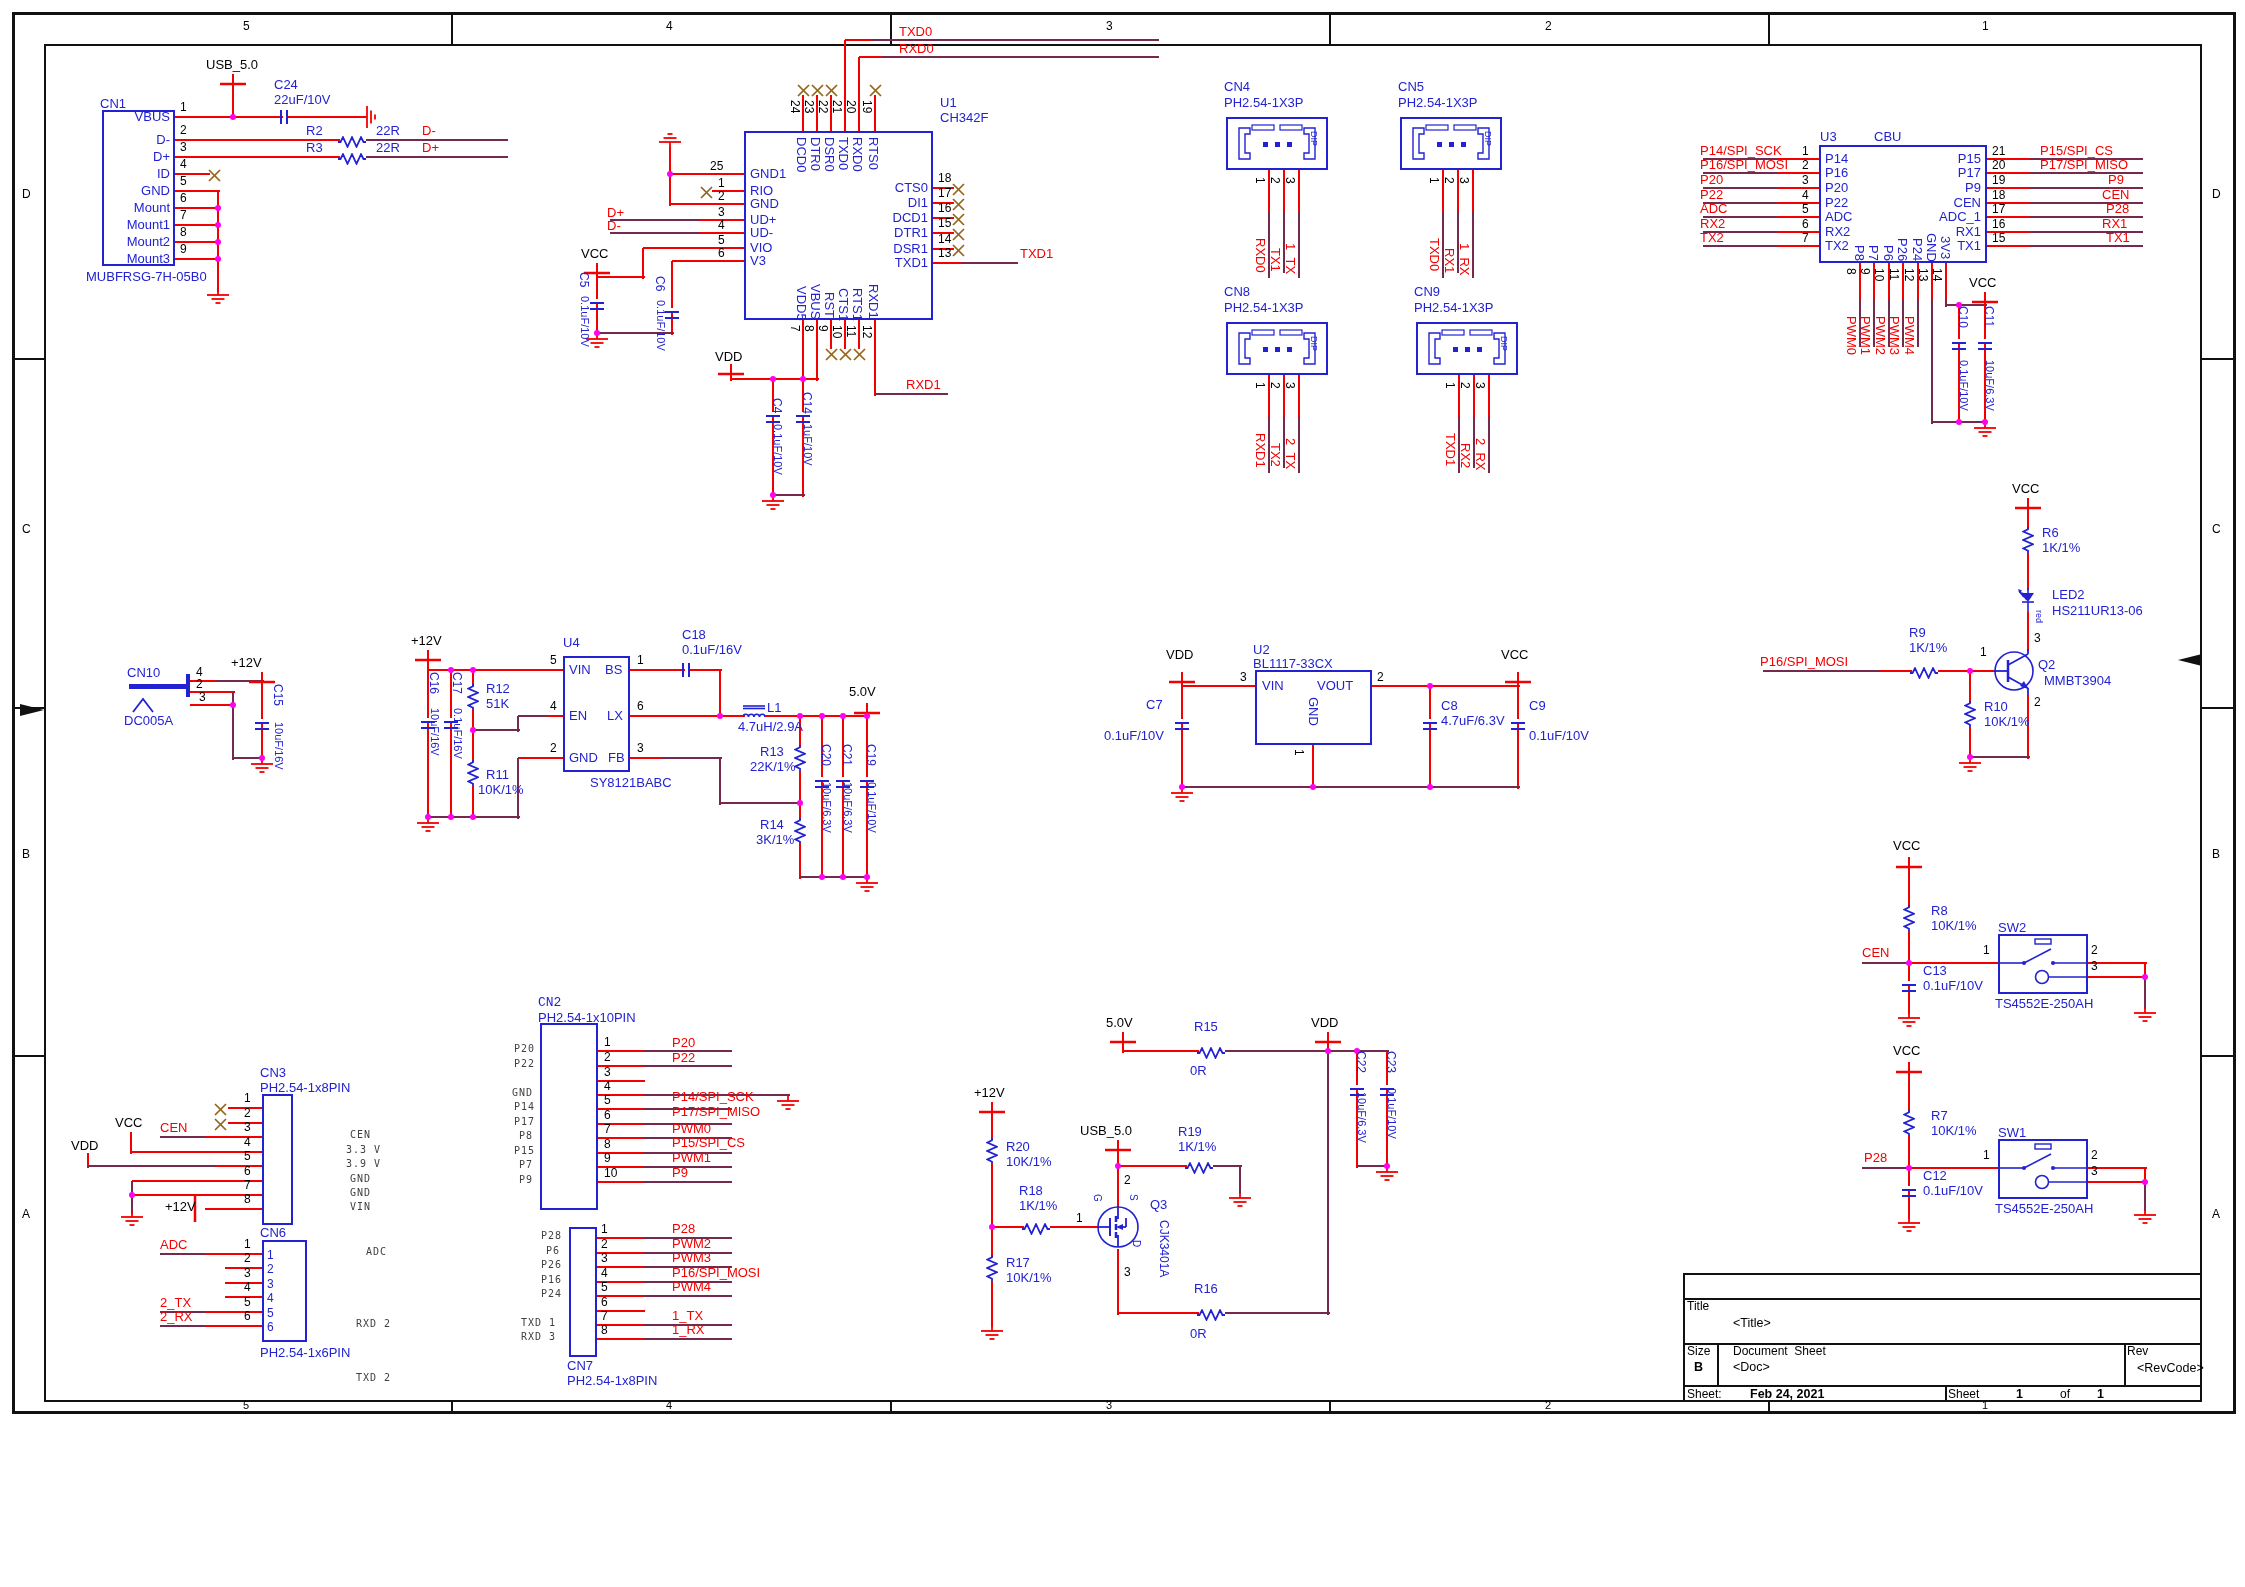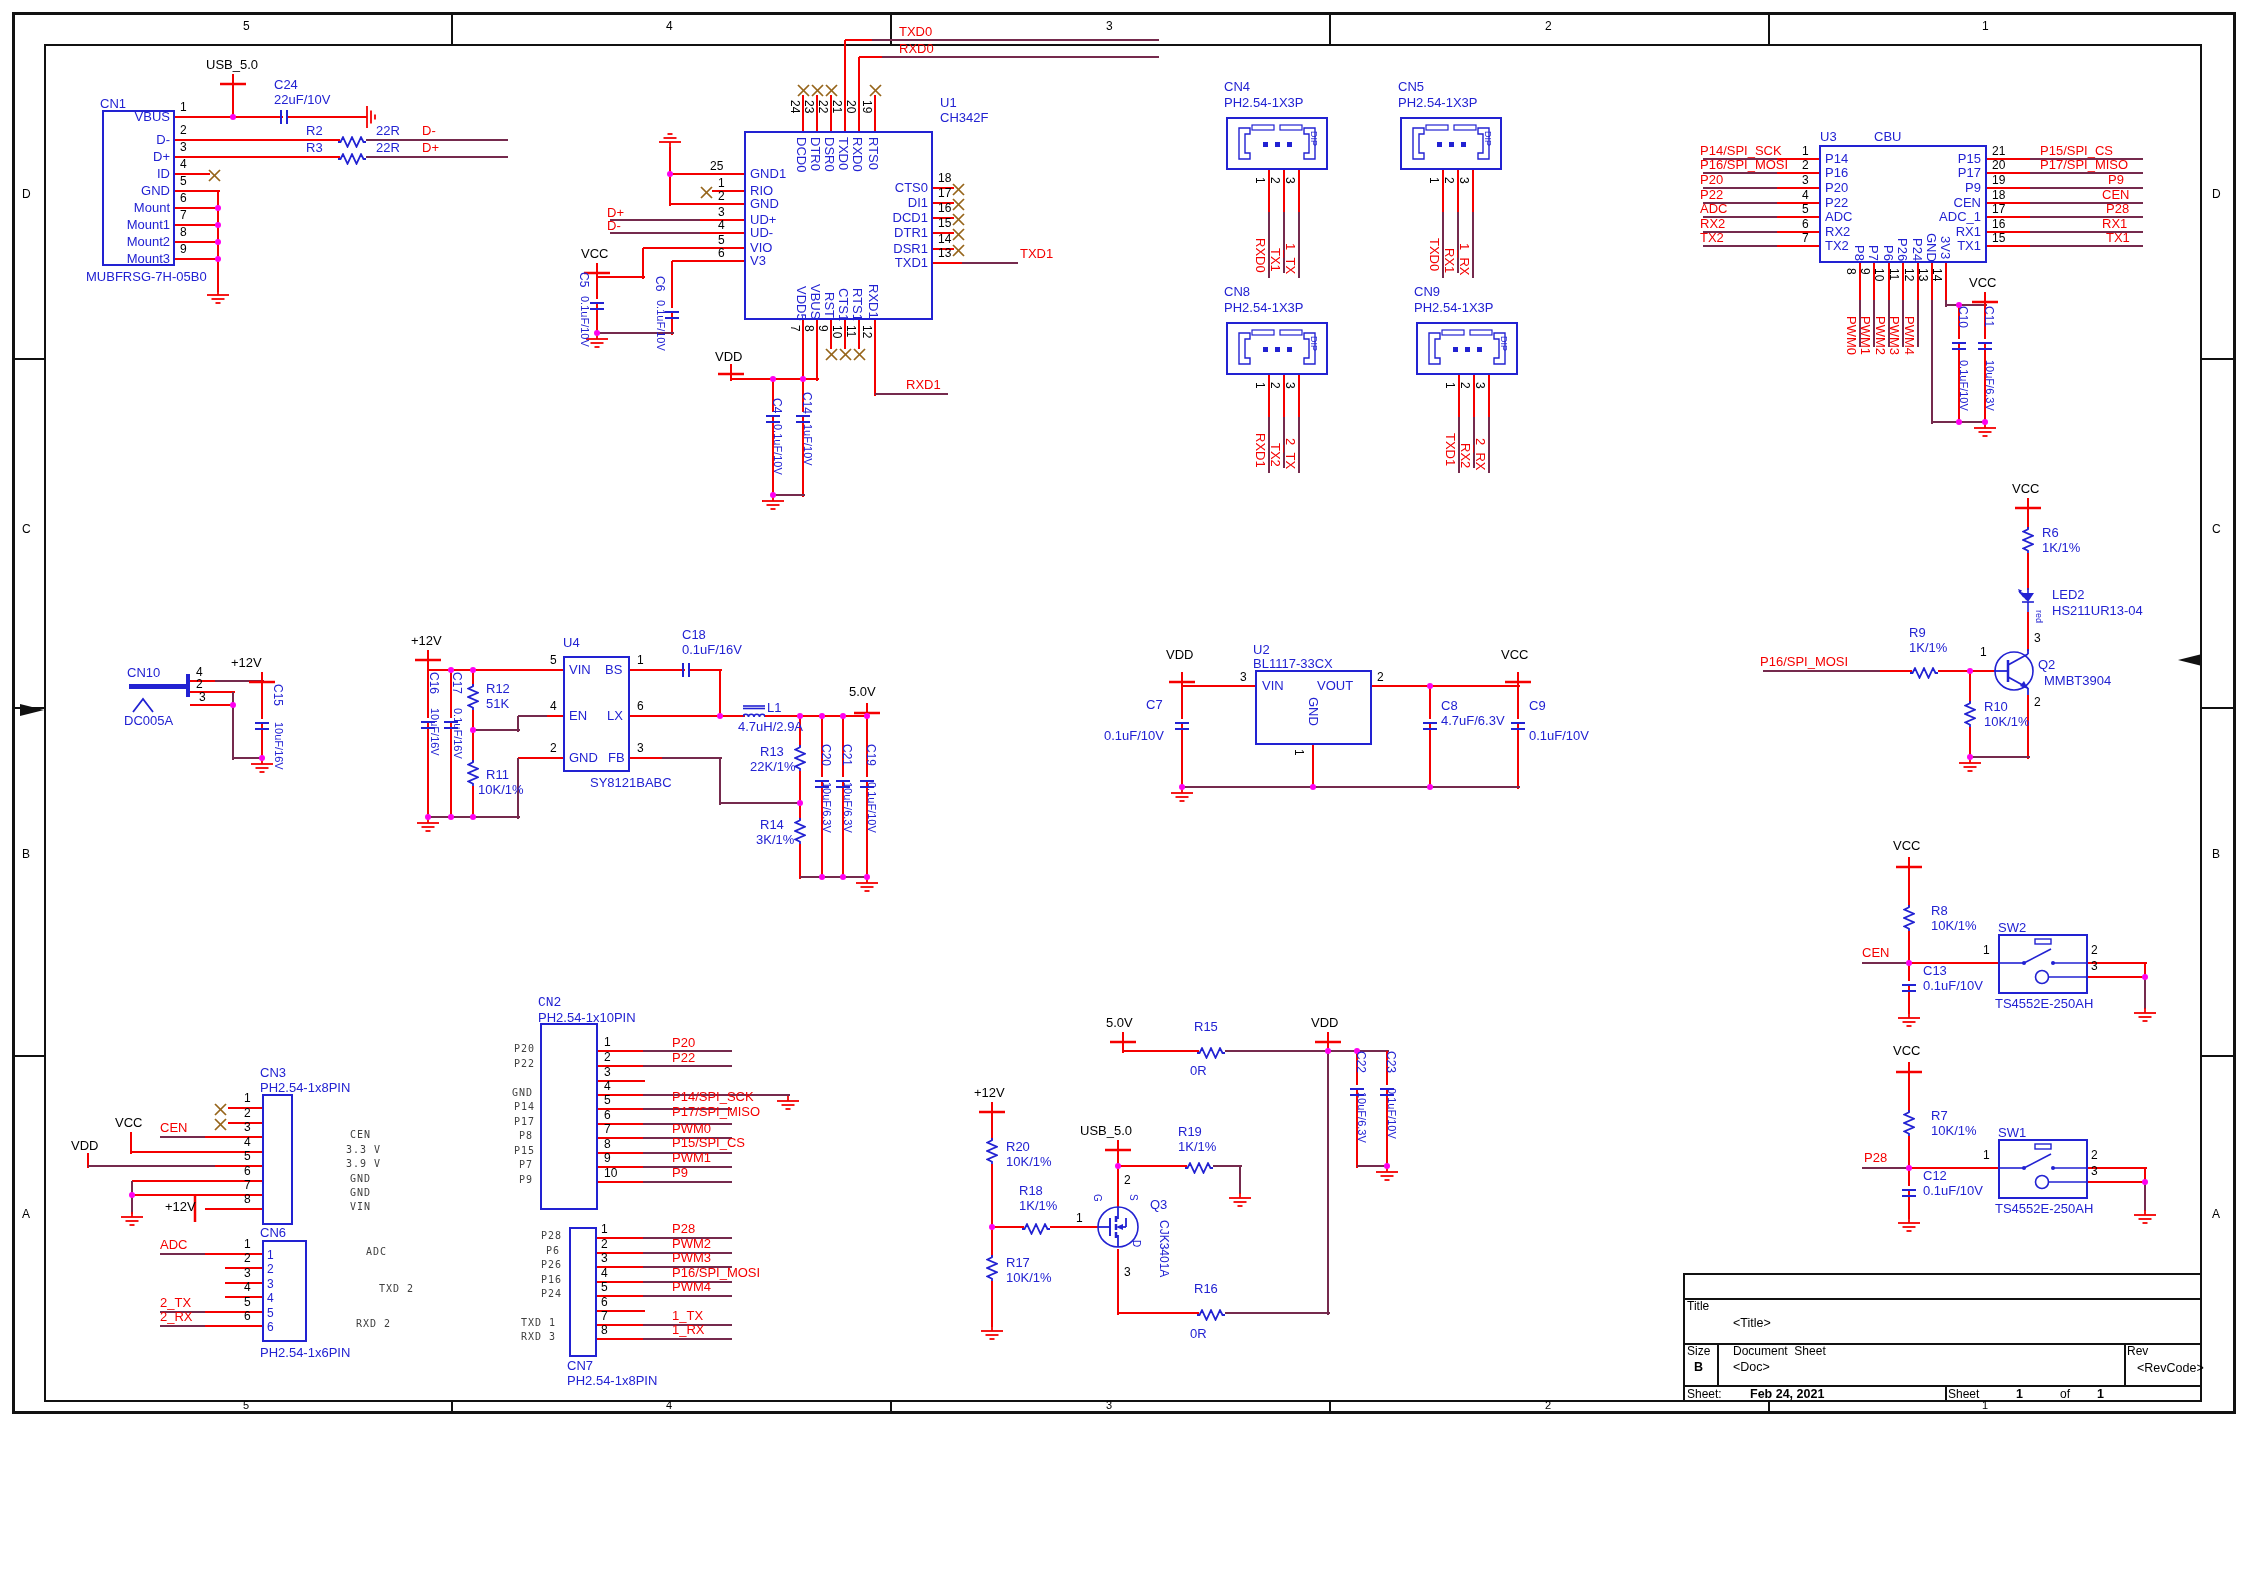--- a/index.html
+++ b/index.html
@@ -1202,21 +1202,21 @@
       <div class="t t-r rot" style="left: 1916px; top: 316px;">PWM4</div>
       <div class="t t-k" style="left: 1969px; top: 276px;">VCC</div>
       <div class="t t-b rot" style="left: 1969px; top: 306px; font-size: 12px;">C10</div>
       <div class="t t-b rot" style="left: 1969px; top: 360px; font-size: 11px;">0.1uF/10V</div>
       <div class="t t-b rot" style="left: 1995px; top: 306px; font-size: 12px;">C11</div>
       <div class="t t-b rot" style="left: 1995px; top: 360px; font-size: 11px;">10uF/6.3V</div>
       <div class="t t-k" style="left: 2012px; top: 482px;">VCC</div>
       <div class="t t-b" style="left: 2042px; top: 526px;">R6</div>
       <div class="t t-b" style="left: 2042px; top: 541px;">1K/1%</div>
       <div class="t t-b" style="left: 2052px; top: 588px;">LED2</div>
-      <div class="t t-b" style="left: 2052px; top: 604px;">HS211UR13-04</div>
+      <div class="t t-b" style="left: 2052px; top: 604px;">HS211UR13-06</div>
       <div class="t t-b rot" style="left: 2043px; top: 610px; font-size: 9px;">red</div>
       <div class="t t-k" style="left: 2034px; top: 632px; font-size: 12px;">3</div>
       <div class="t t-b" style="left: 2038px; top: 658px;">Q2</div>
       <div class="t t-b" style="left: 2044px; top: 674px;">MMBT3904</div>
       <div class="t t-k" style="left: 1980px; top: 646px; font-size: 12px;">1</div>
       <div class="t t-k" style="left: 2034px; top: 696px; font-size: 12px;">2</div>
       <div class="t t-b" style="left: 1909px; top: 626px;">R9</div>
       <div class="t t-b" style="left: 1909px; top: 641px;">1K/1%</div>
       <div class="t t-b" style="left: 1984px; top: 700px;">R10</div>
       <div class="t t-b" style="left: 1984px; top: 715px;">10K/1%</div>
@@ -1364,21 +1364,21 @@
       <div class="t t-b" style="left: 267px; top: 1249px; font-size: 12px;">1</div>
       <div class="t t-b" style="left: 267px; top: 1263px; font-size: 12px;">2</div>
       <div class="t t-b" style="left: 267px; top: 1278px; font-size: 12px;">3</div>
       <div class="t t-b" style="left: 267px; top: 1292px; font-size: 12px;">4</div>
       <div class="t t-b" style="left: 267px; top: 1307px; font-size: 12px;">5</div>
       <div class="t t-b" style="left: 267px; top: 1321px; font-size: 12px;">6</div>
       <div class="t t-r" style="left: 160px; top: 1238px;">ADC</div>
       <div class="t t-r" style="left: 160px; top: 1296px;">2_TX</div>
       <div class="t t-r" style="left: 160px; top: 1310px;">2_RX</div>
       <div class="t t-g" style="left: 366px; top: 1247px;">ADC</div>
-      <div class="t t-g" style="left: 356px; top: 1284px; margin-left: 23px;">TXD 2</div>
+      <div class="t t-g" style="left: 356px; top: 1373px;">TXD 2</div>
       <div class="t t-g" style="left: 356px; top: 1319px;">RXD 2</div>
       <div class="t t-b" style="left: 538px; top: 996px; font-family: Liberation Mono, monospace;">CN2</div>
       <div class="t t-b" style="left: 538px; top: 1011px;">PH2.54-1x10PIN</div>
       <div class="t t-g" style="left: 514px; top: 1044px;">P20</div>
       <div class="t t-g" style="left: 514px; top: 1059px;">P22</div>
       <div class="t t-g" style="left: 512px; top: 1088px;">GND</div>
       <div class="t t-g" style="left: 514px; top: 1102px;">P14</div>
       <div class="t t-g" style="left: 514px; top: 1117px;">P17</div>
       <div class="t t-g" style="left: 519px; top: 1131px;">P8</div>
       <div class="t t-g" style="left: 514px; top: 1146px;">P15</div>

